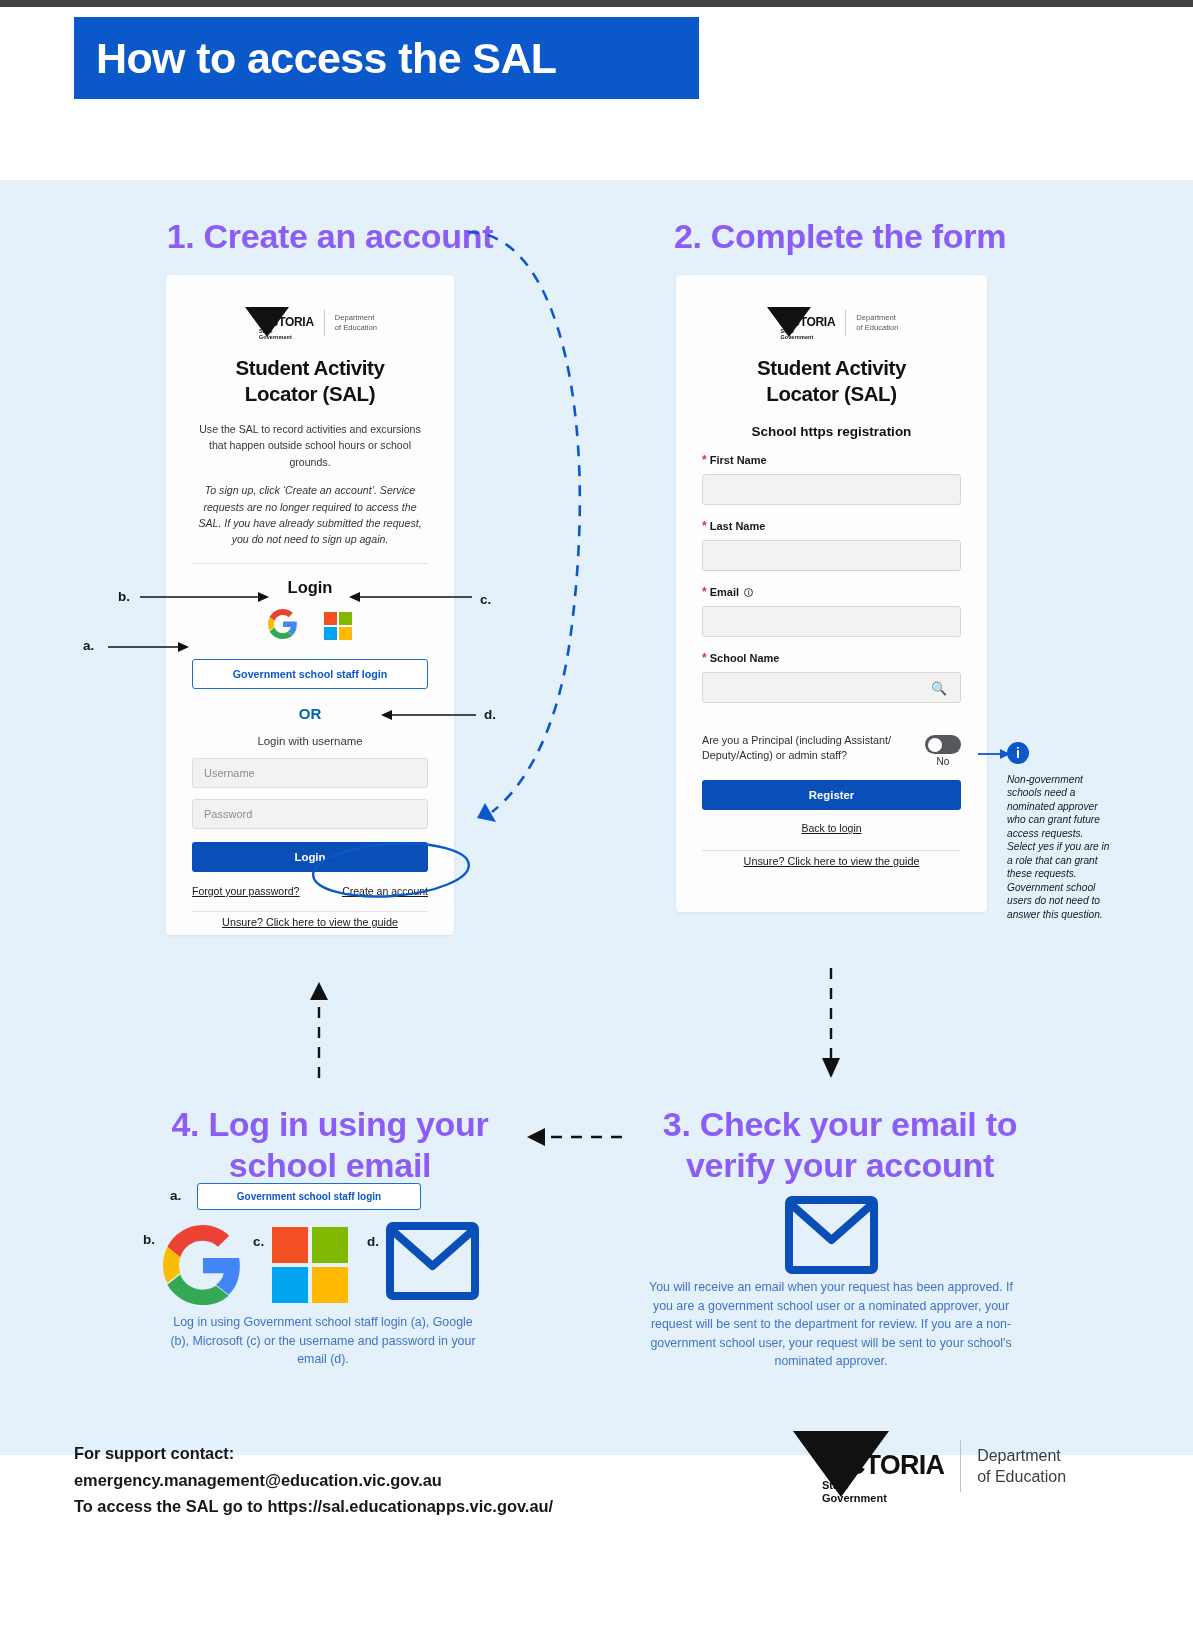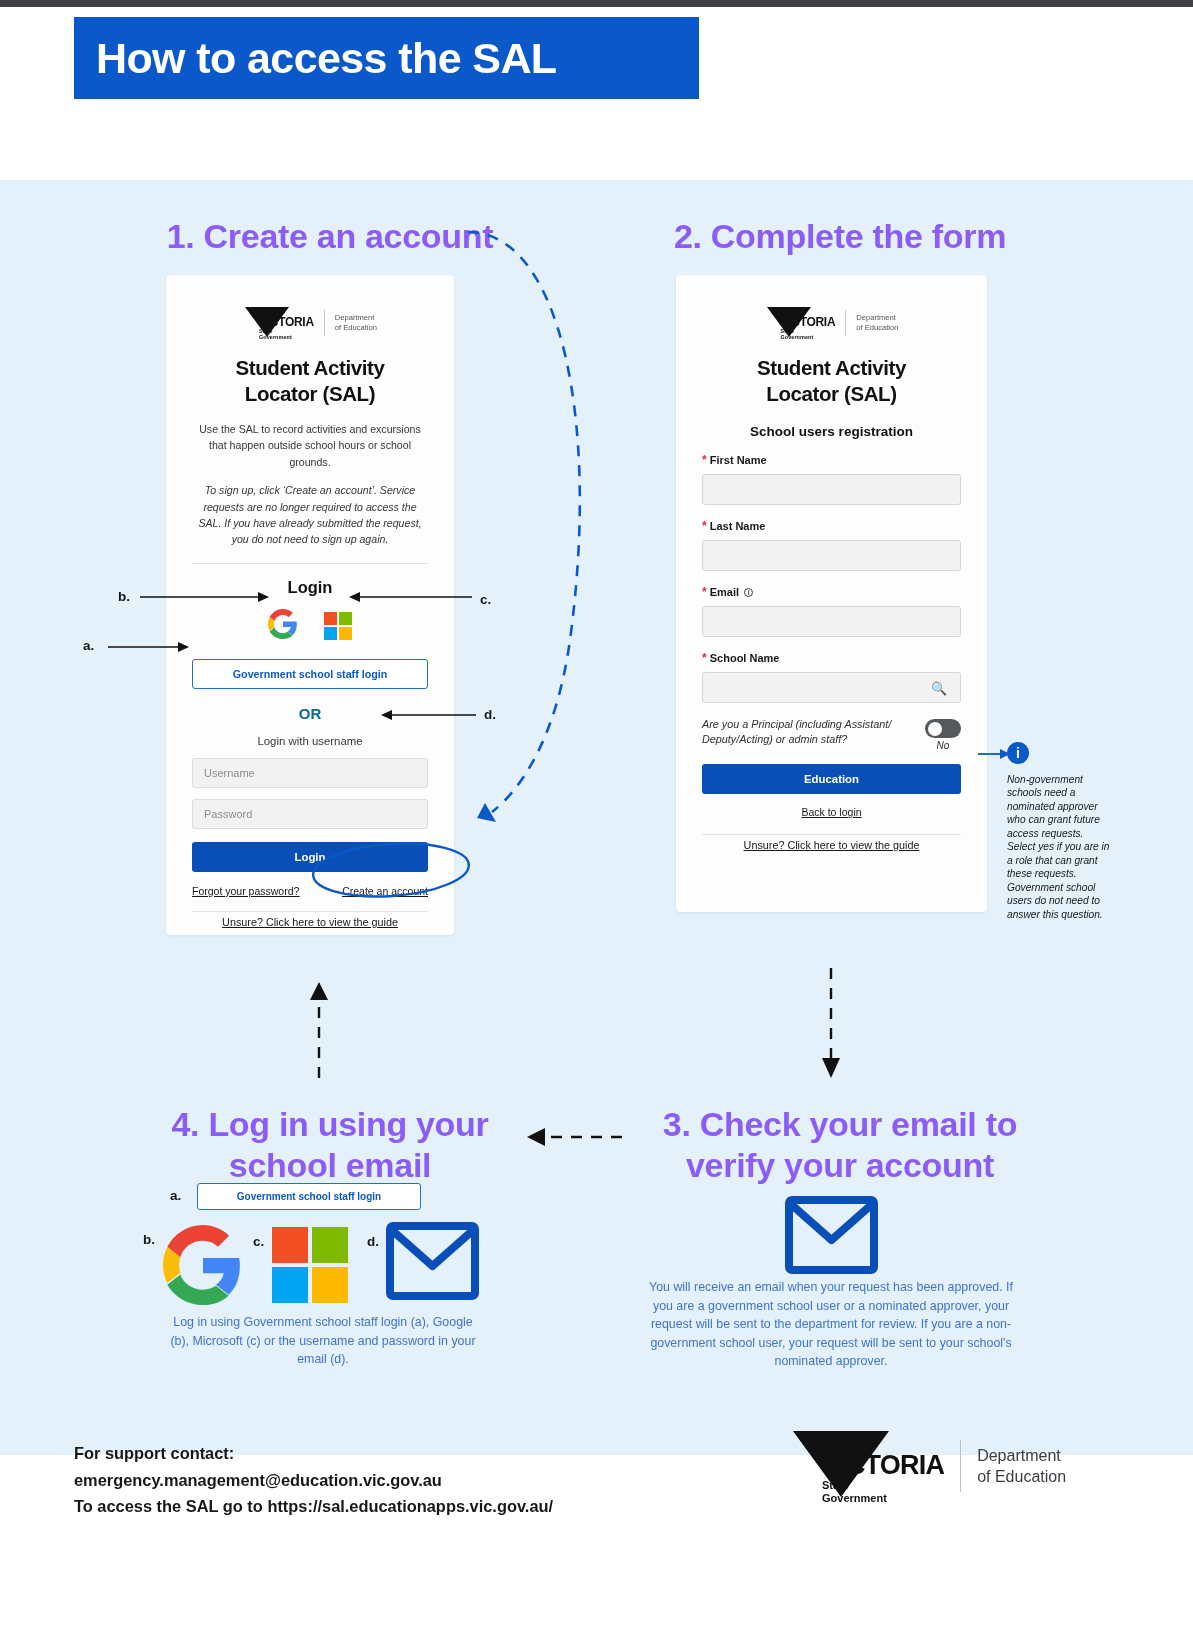--- a/index.html
+++ b/index.html
@@ -104,21 +104,21 @@
   .flabel{ font-size:11px; font-weight:bold; color:#17181a; margin-top:14px; }
   .flabel .ast{ color:#d0344b; font-size:12px; }
   .flabel .info-i{
     display:inline-block; width:9px; height:9px; border:1px solid #3a3d42; border-radius:50%;
     font-size:6.5px; line-height:8px; text-align:center; color:#3a3d42; font-weight:bold;
     vertical-align:1px; margin-left:2px;
   }
   .finput{ margin-top:7px; height:31px; background:#f2f2f2; border:1px solid #d6d6d6; border-radius:3px; position:relative;}
   .finput .srch{ position:absolute; right:12px; top:8px; color:#0a58ca; font-size:13px;}
 
-  .toggle-row{ display:flex; align-items:flex-start; justify-content:space-between; margin-top:14px; gap:8px;font-style:italic;}
+  .toggle-row{ display:flex; align-items:flex-start; justify-content:space-between; margin-top:30px; gap:8px;}
   .toggle-q{ font-size:10.8px; color:#2c2f34; line-height:1.42; }
   .toggle-wrap{ text-align:center; padding-top:2px; }
   .switch{ width:36px; height:19px; border-radius:10px; background:#55585d; position:relative; }
   .switch i{ position:absolute; left:2.5px; top:2.5px; width:14px; height:14px; border-radius:50%; background:#fff; }
   .toggle-state{ font-size:10px; color:#2c2f34; margin-top:2px; }
 
   
   .callout{ position:absolute; left:1007px; top:742px; width:106px; }
   .info-badge{ width:22px; height:22px; border-radius:50%; background:#0a58ca; color:#fff;
     font-weight:bold; font-size:14px; display:flex; align-items:center; justify-content:center; font-style:normal;}
@@ -272,21 +272,21 @@
         <div class="dept">Department</div>
         <div class="dept">of Education</div>
       </div>
     </div>
 
     <div class="card-title">
       <div>Student Activity</div>
       <div>Locator (SAL)</div>
     </div>
 
-    <div class="reg-sub">School users registration</div>
+    <div class="reg-sub">School https registration</div>
 
     <div class="flabel">
       <span class="ast">*</span>
       <span>First Name</span>
     </div>
     <div class="finput"></div>
 
     <div class="flabel">
       <span class="ast">*</span>
       <span>Last Name</span>
@@ -311,21 +311,21 @@
     <div class="toggle-row">
       <div class="toggle-q">Are you a Principal (including Assistant/ Deputy/Acting) or admin staff?</div>
       <div class="toggle-wrap">
         <div class="switch">
             <i></i>
           </div>
         <div class="toggle-state">No</div>
       </div>
     </div>
 
-    <div class="primary-btn">Education</div>
+    <div class="primary-btn">Register</div>
 
     <div class="center-link">
       <a href="#">Back to login</a>
     </div>
 
     <div class="guide-rule"></div>
     <div class="guide">
       <a href="#">Unsure? Click here to view the guide</a>
     </div>
   </div>

